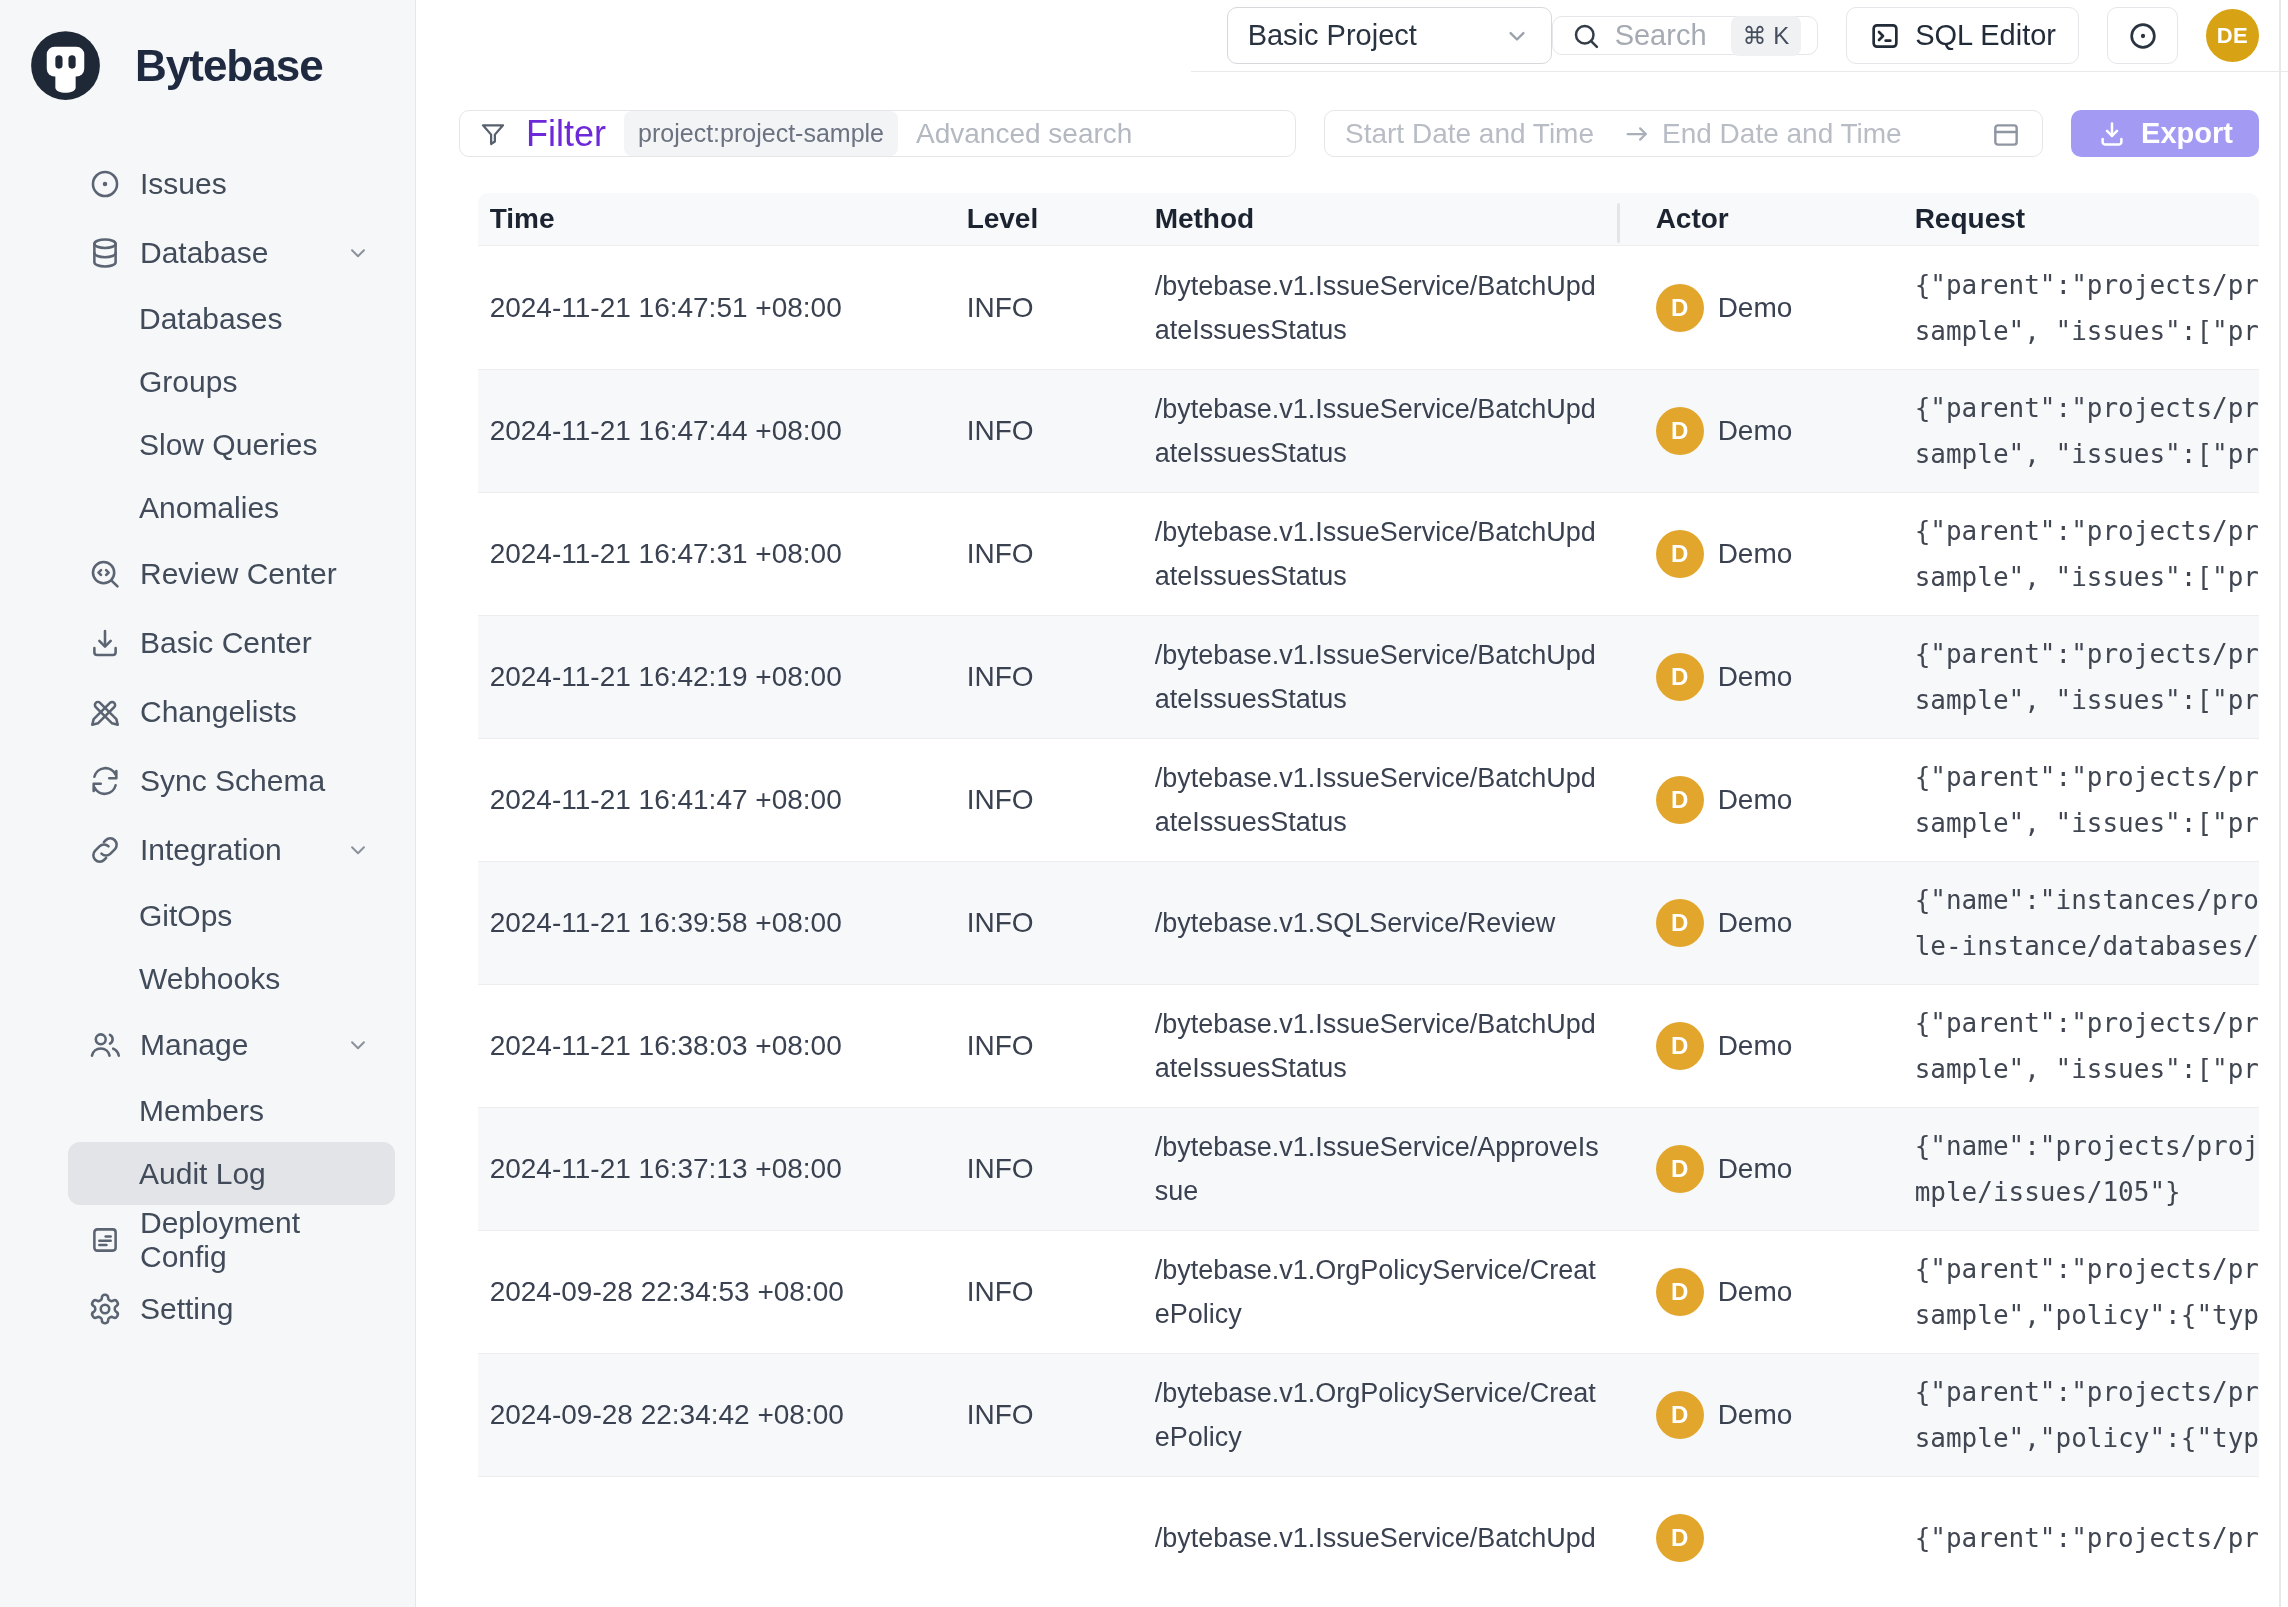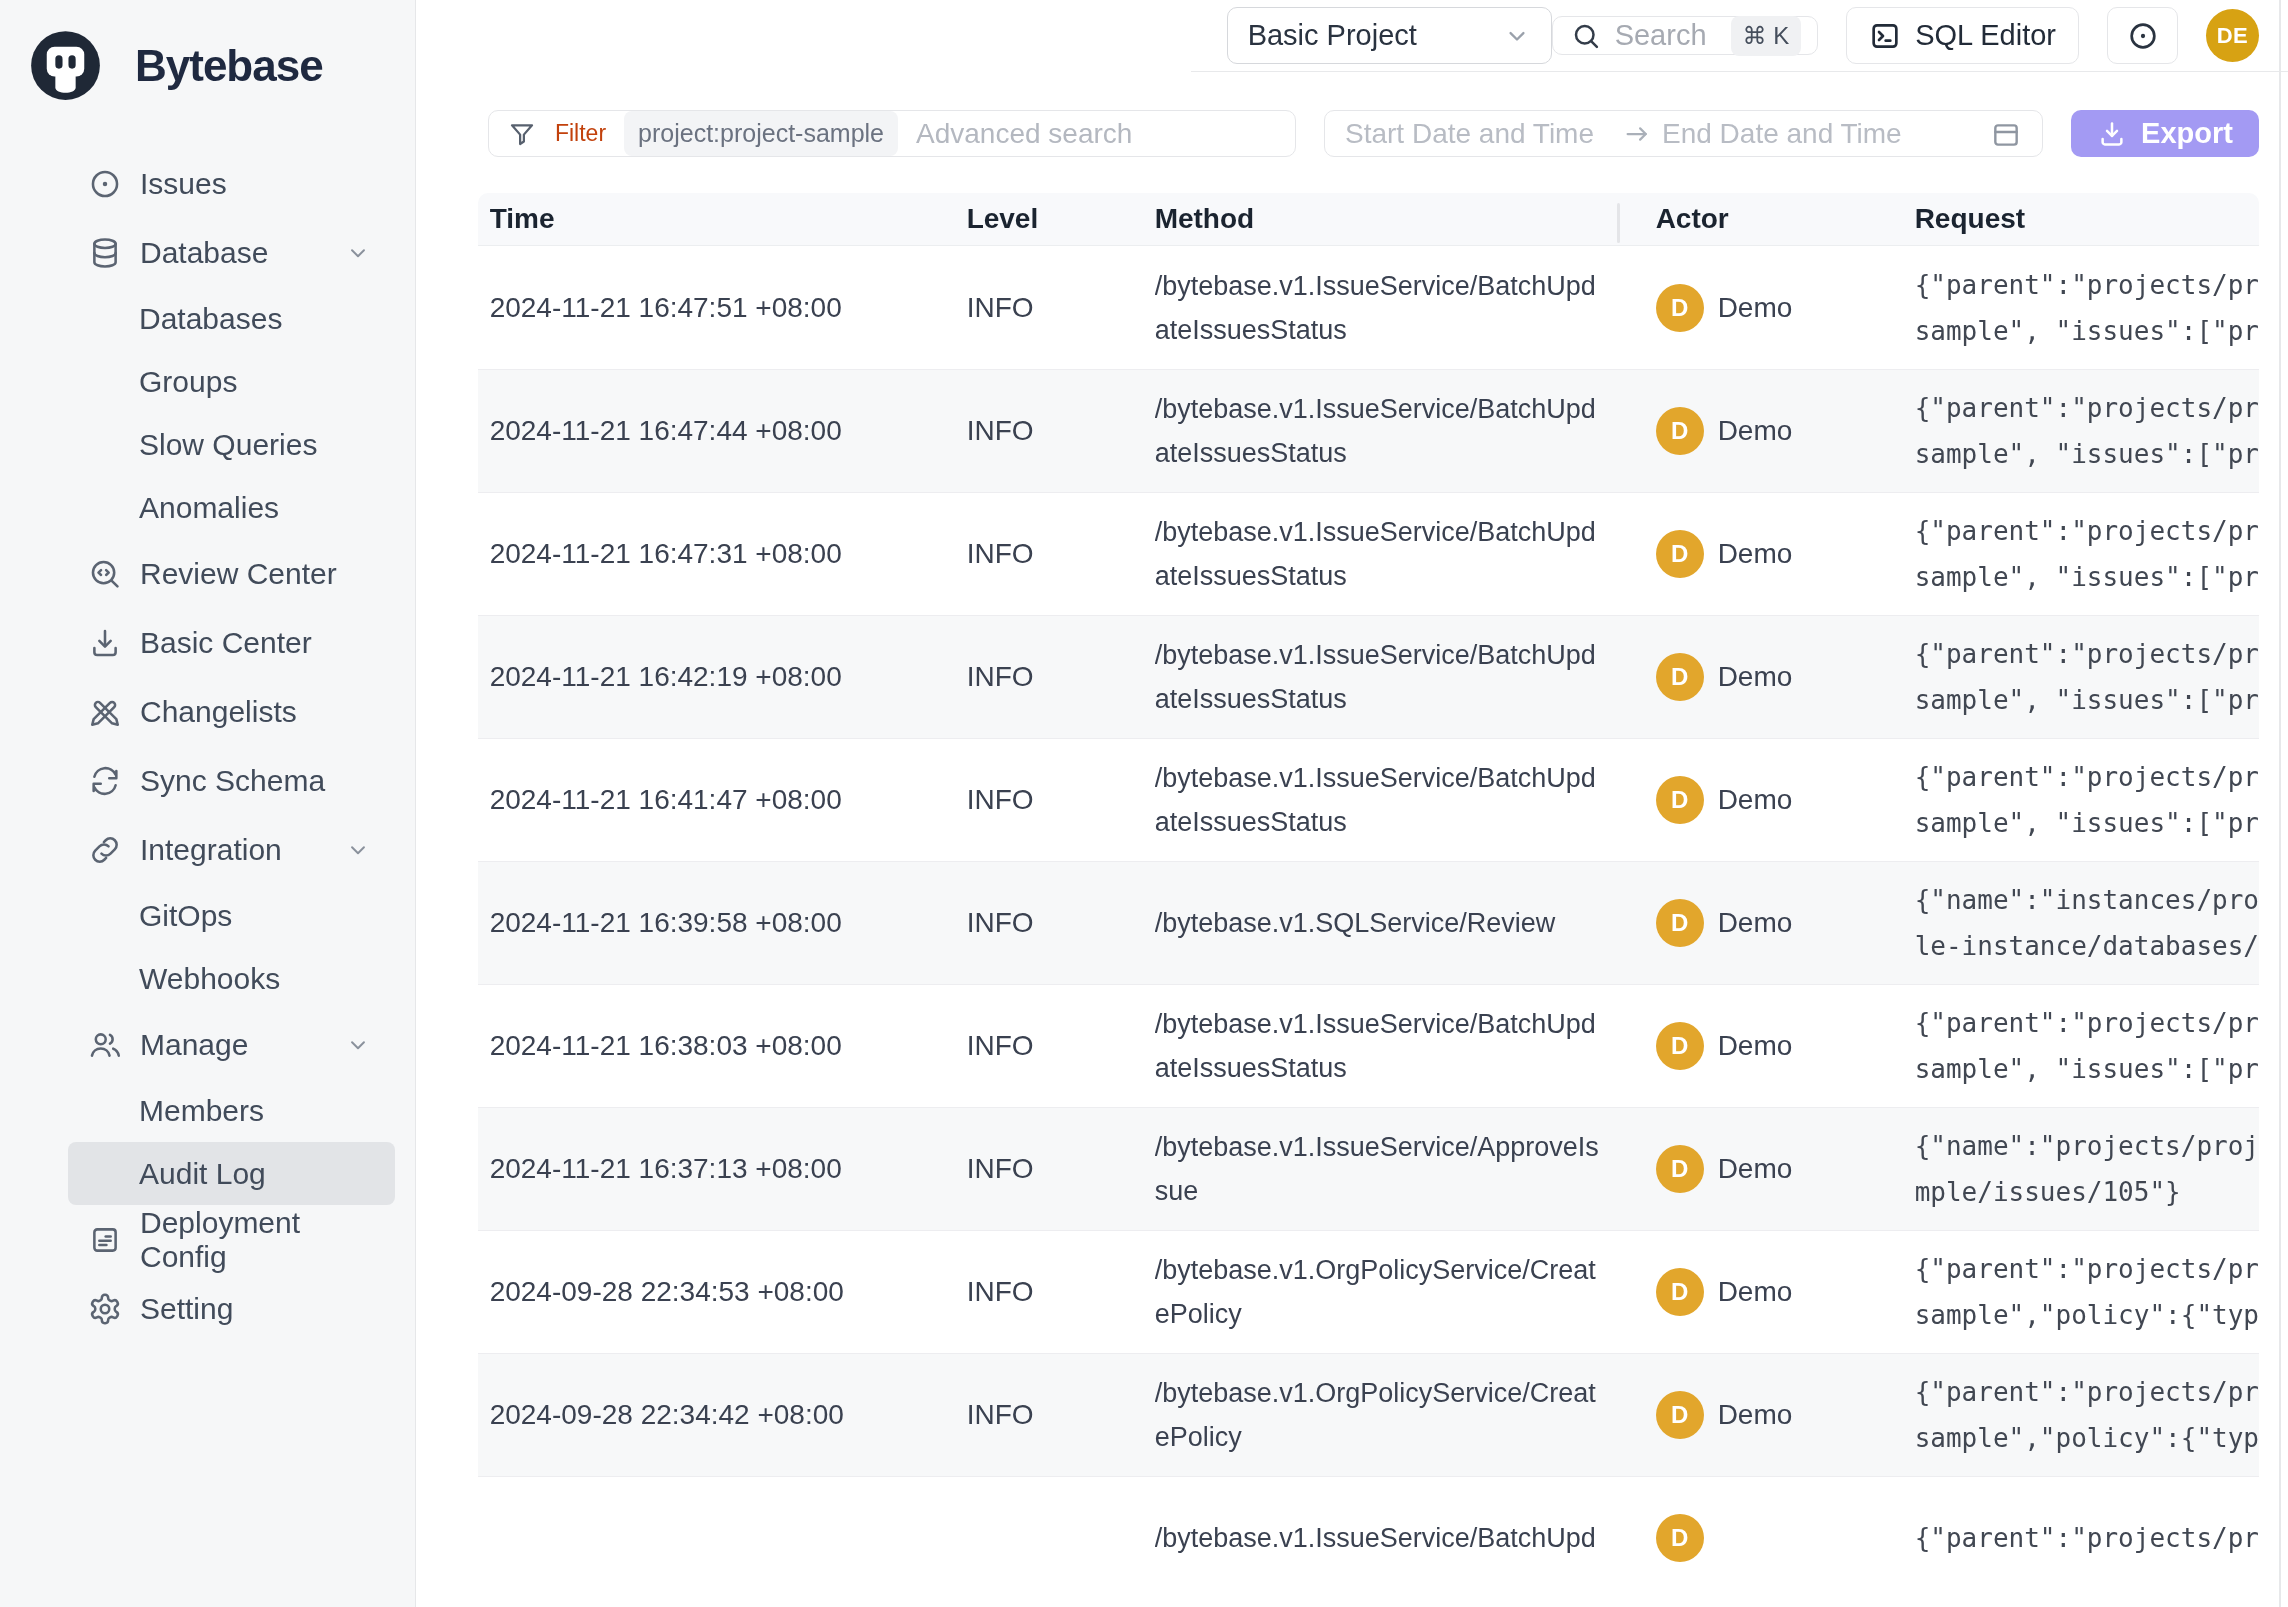--- a/index.html
+++ b/index.html
@@ -21,21 +21,21 @@
   .logo-row { display:flex; align-items:center; gap:32px; padding:8px 28px; }
   .logo-mark { width:75px; height:75px; display:block; }
   .logo-text { font-size:44px; font-weight:800; color:#1f2940; letter-spacing:-1px; }
   .nav { margin-top:38px; display:flex; flex-direction:column;margin-left:48px; }
   .nav-item {
     display:flex; align-items:center; height:69px; margin:0 20px;
     border-radius:12px; padding-left:20px; cursor:pointer;
     color:#414b5a; font-size:30px; font-weight:500;
   }
   .nav-item.lvl1 { height:63px; padding-left:71px; font-weight:400; }
-  .nav-item.active { background:#e2e4e7;border-radius:8px; }
+  .nav-item.active { background:#e2e4e7; }
   .nav-icon { width:34px; height:34px; margin-right:18px; color:#5b6472; display:inline-flex; }
   .nav-icon svg { width:34px; height:34px; }
   .nav-chevron { margin-left:auto; margin-right:24px; width:26px; height:26px; color:#8a919c; display:inline-flex; }
   .nav-chevron svg { width:26px; height:26px; }
 
   
   .main { flex:1; display:flex; flex-direction:column; padding:0 30px 9px 36px; min-width:0;align-items:flex-end; }
 
   .topbar {
     height:96px; display:flex; align-items:center;
@@ -80,21 +80,21 @@
   }
 
   
   .filter-row { margin-top:38px; display:flex; gap:28px; height:57px; }
   .filter-box {
     flex:1; border:1px solid #e5e6e9; border-radius:10px; background:#fff;
     display:flex; align-items:center; padding:0 18px; gap:18px; min-width:0;
   }
   .funnel { width:30px; height:30px; color:#57606e; display:inline-flex; }
   .funnel svg { width:30px; height:30px; }
-  .filter-label { font-size:23px; color:#c2410c; }
+  .filter-label { font-size:36px; color:#6d28d9; }
   .chip {
     background:#f3f4f6; border-radius:8px; padding:8px 14px;
     font-size:25px; color:#6b7280; white-space:nowrap; cursor:pointer;
   }
   .adv-input { flex:1; border:none; outline:none; font-size:28px; color:#ec4899; min-width:0;
     font-family:"Liberation Sans","DejaVu Sans",sans-serif; background:transparent; }
   .adv-input::placeholder { color:#b4b8c0; }
   .date-box {
     width:719px; border:1px solid #e5e6e9; border-radius:10px; background:#fff;
     display:flex; align-items:center; padding:0 20px; gap:10px;

